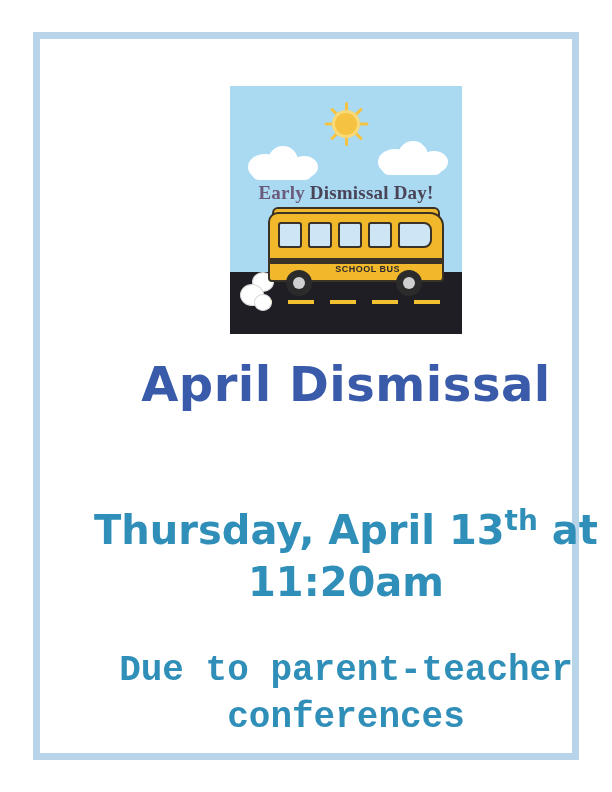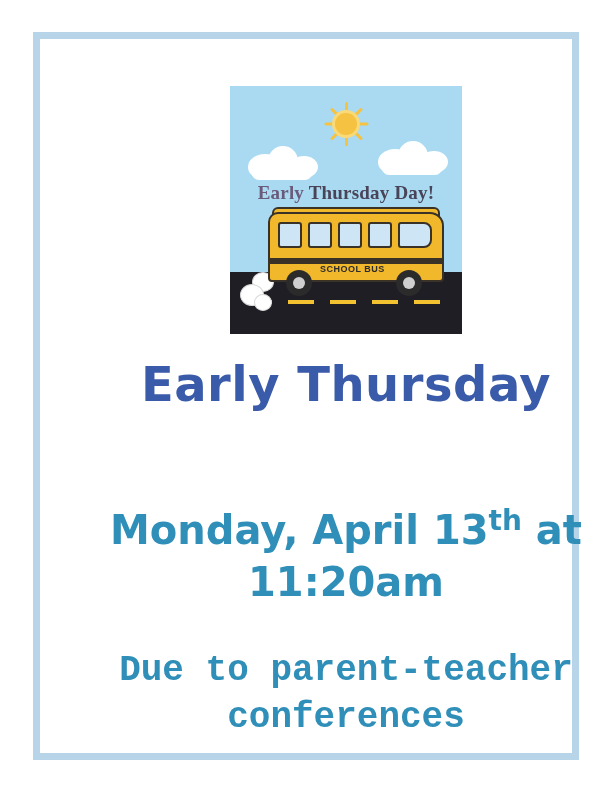--- a/index.html
+++ b/index.html
@@ -172,21 +172,21 @@
     top: 46px;
     width: 172px;
     height: 6px;
     background: #3a3226;
   }
   .bus-label {
     position: absolute;
     left: 52px;
     top: 52px;
     width: 80px;
-    text-align: left;
+    text-align: right;
     font-family: "Liberation Sans", sans-serif;
     font-weight: bold;
     font-size: 9px;
     color: #2b2b2b;
     letter-spacing: 0.5px;
   }
   .wheel {
     position: absolute;
     top: 58px;
     width: 26px;
@@ -287,21 +287,21 @@
         <div class="cloud c4"></div>
       </div>
       <div class="cloud-group cloud-b">
         <div class="cloud c1"></div>
         <div class="cloud c2"></div>
         <div class="cloud c3"></div>
         <div class="cloud c4"></div>
       </div>
 
       <div class="clip-title">
-        <span>Early </span><span class="dark">Thursday Day!</span>
+        <span>Early </span><span class="dark">Dismissal Day!</span>
       </div>
 
       <div class="road">
         <div class="road-line rl1"></div>
         <div class="road-line rl2"></div>
         <div class="road-line rl3"></div>
         <div class="road-line rl4"></div>
         <div class="road-line rl5"></div>
       </div>
 
@@ -320,24 +320,24 @@
         <div class="win w4"></div>
         <div class="win w5"></div>
         <div class="bus-stripe"></div>
         <div class="bus-label">SCHOOL BUS</div>
         <div class="wheel wheel-front"></div>
         <div class="wheel wheel-rear"></div>
       </div>
     </div>
 
     <div class="text-block">
-      <div class="headline">Early Thursday</div>
+      <div class="headline">April Dismissal</div>
 
       <div class="subline">
-        <span>Monday, April 13</span><sup>th</sup><span> at</span><br>
+        <span>Thursday, April 13</span><sup>th</sup><span> at</span><br>
         <span>11:20am</span>
       </div>
 
       <div class="reason">
         <span>Due to parent-teacher</span><br>
         <span>conferences</span>
       </div>
     </div>
 
   </div>

